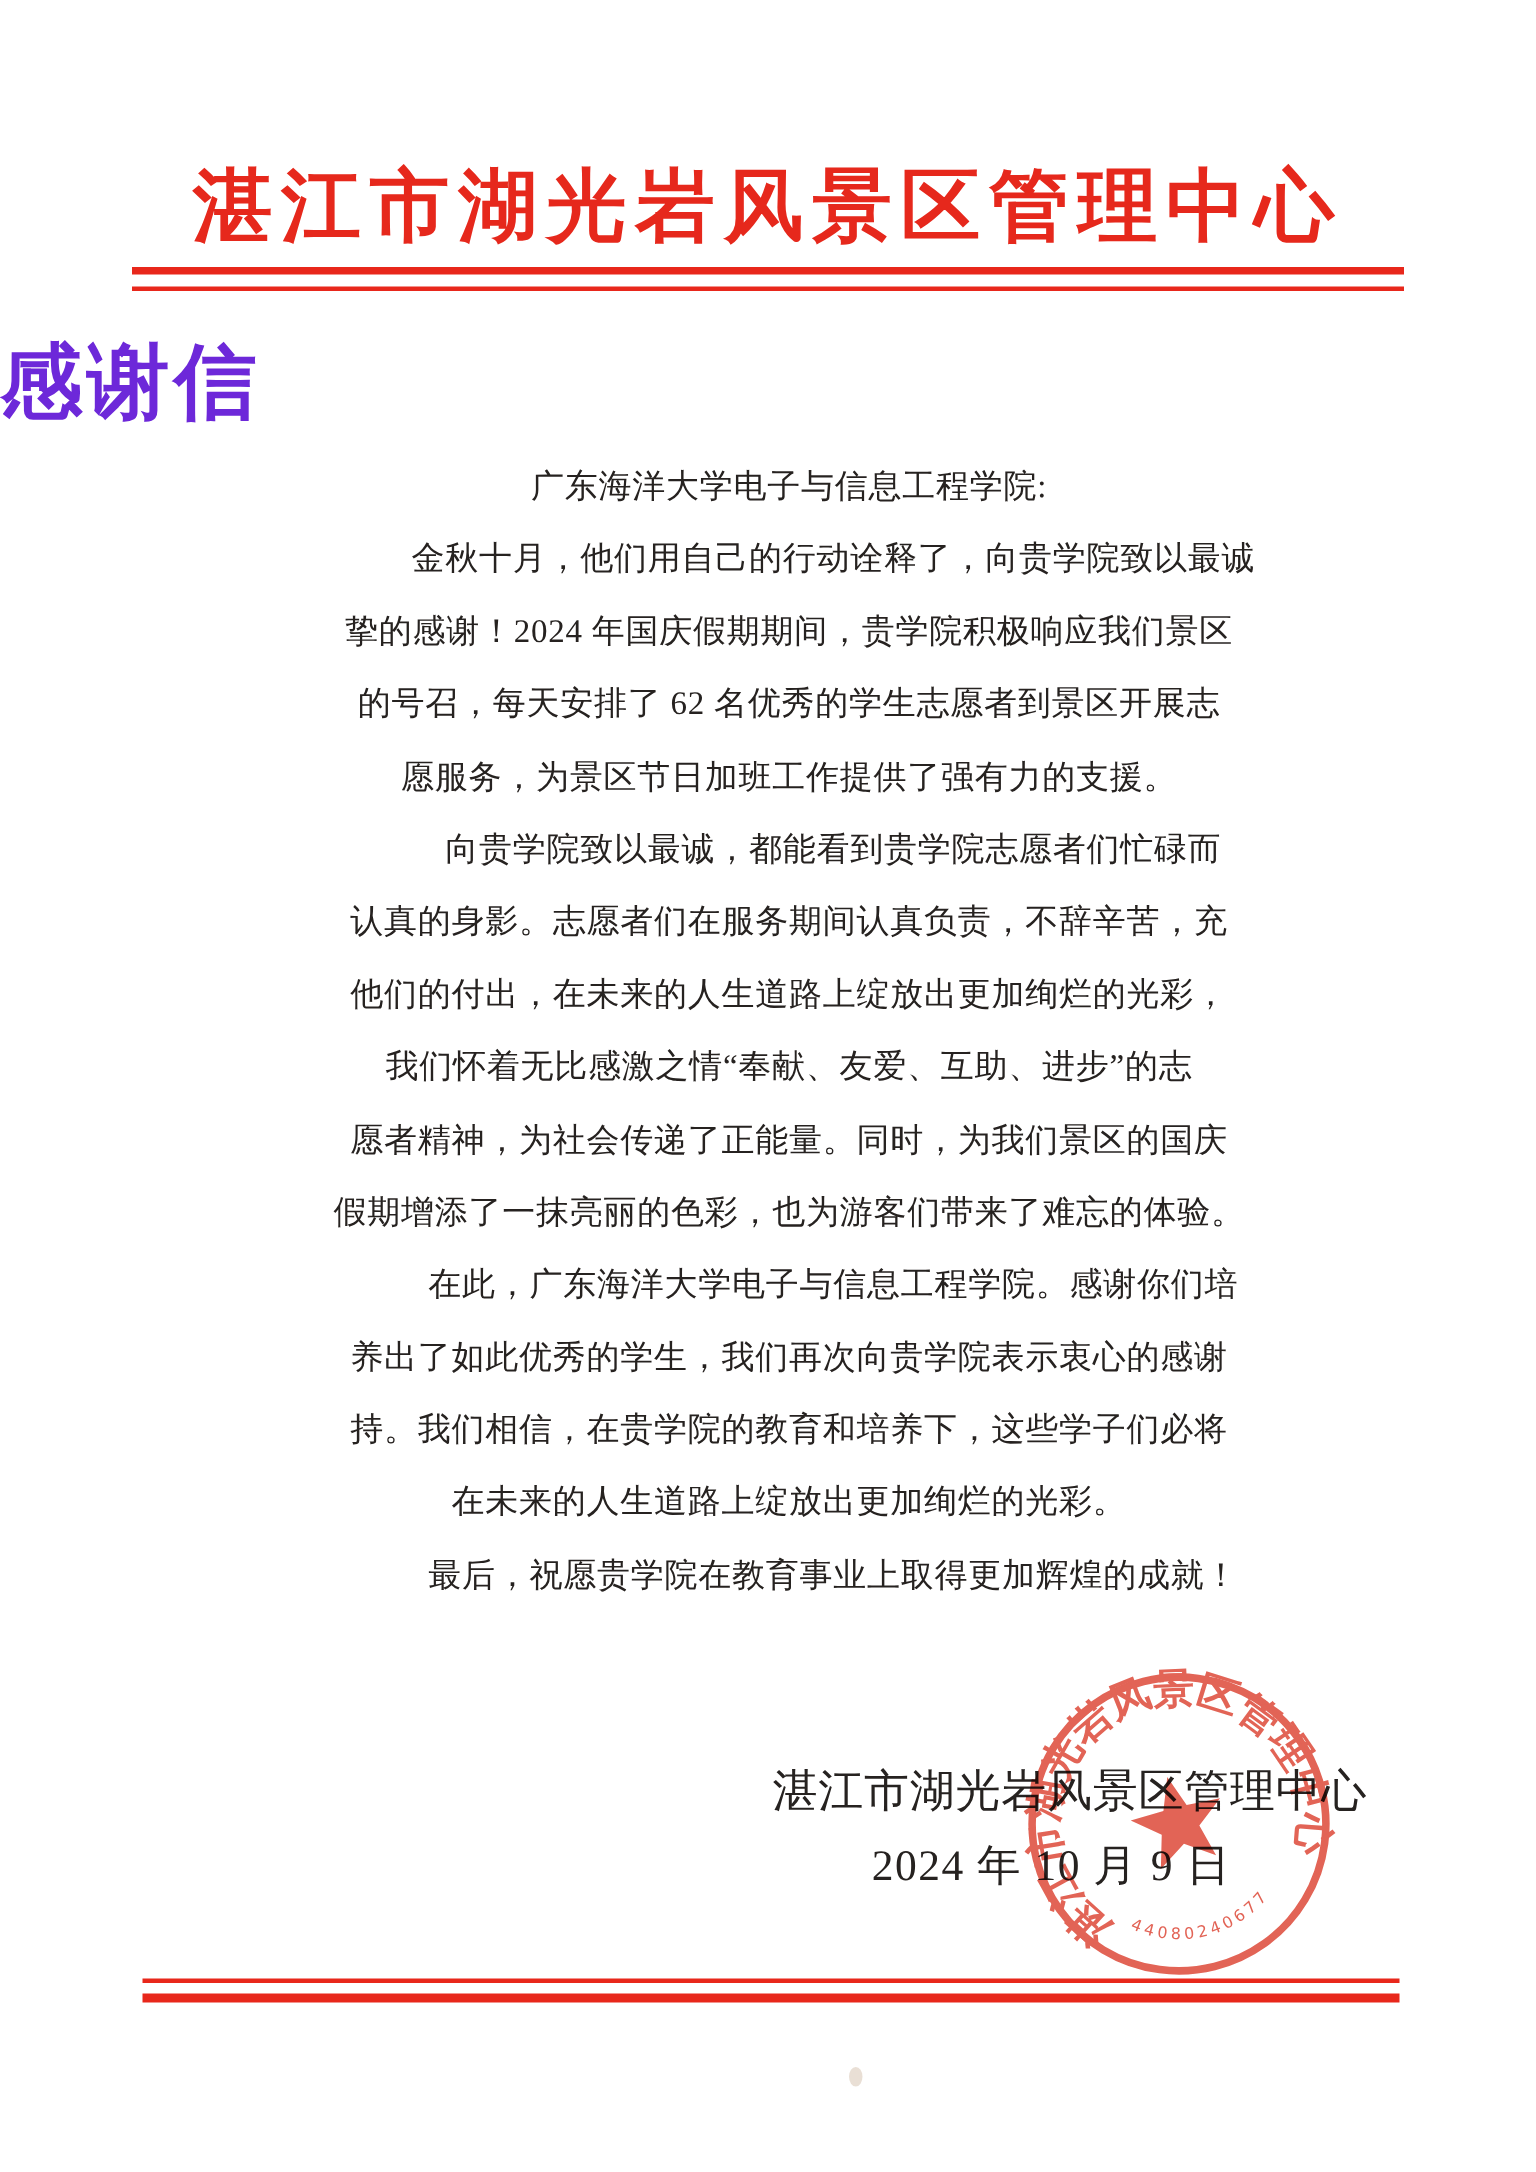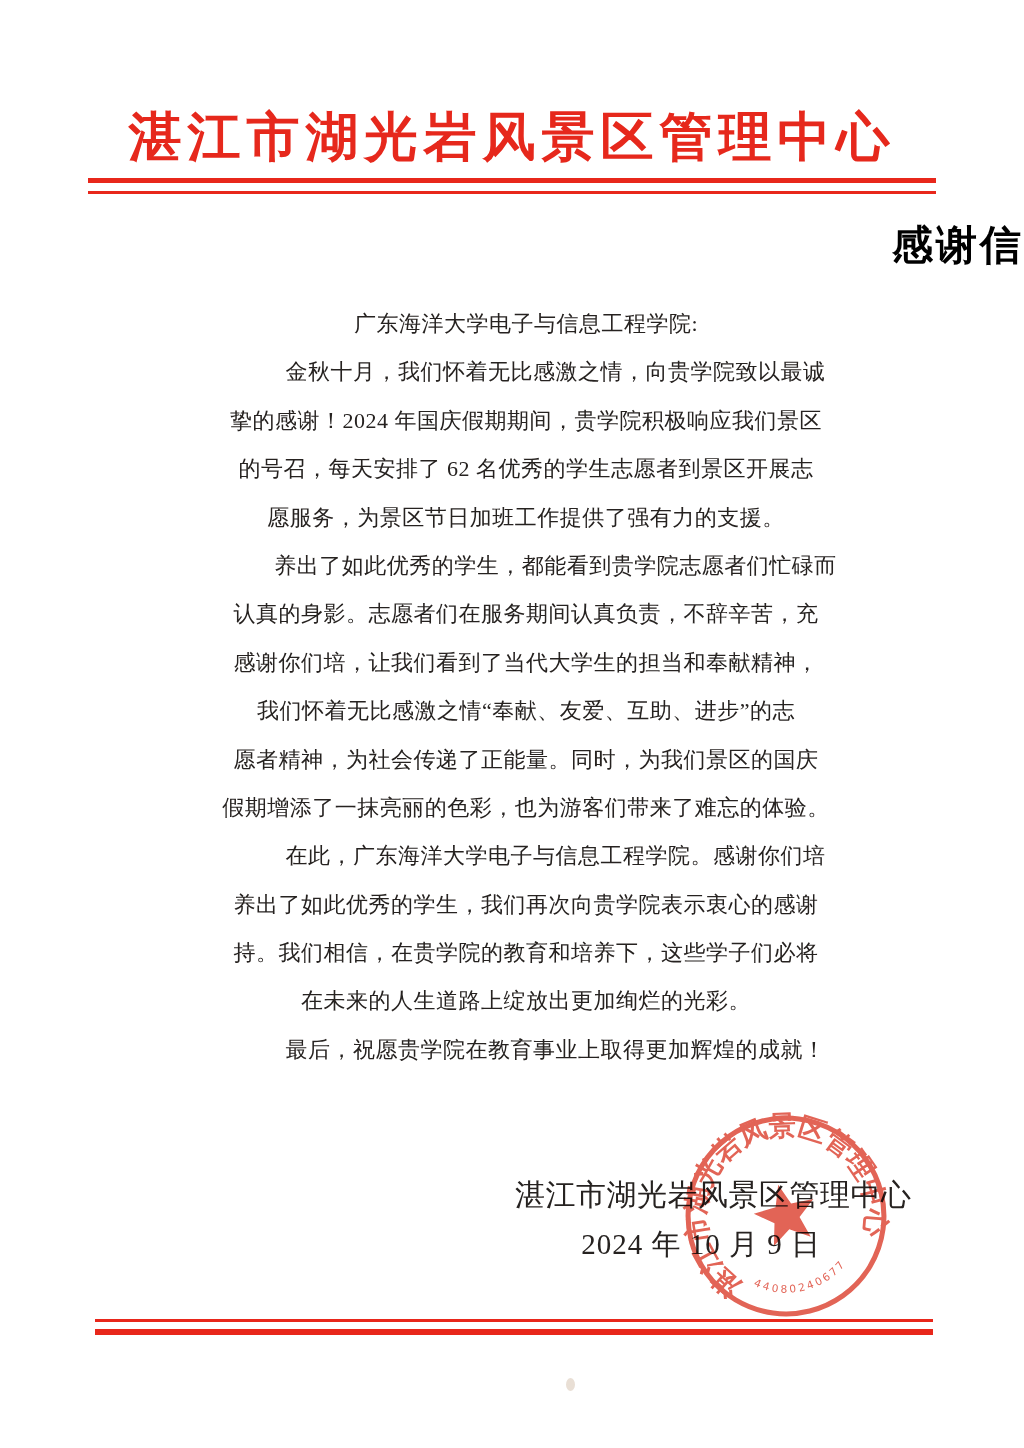--- a/index.html
+++ b/index.html
@@ -21,21 +21,21 @@
   }
   
   .rule { position: absolute; background: #e8271b; }
   .rule-top-thick { left: 88px;  top: 178px;  width: 848px; height: 5px; }
   .rule-top-thin  { left: 88px;  top: 191px;  width: 848px; height: 3px; }
   .rule-bot-thin  { left: 95px;  top: 1319px; width: 838px; height: 3px; }
   .rule-bot-thick { left: 95px;  top: 1329px; width: 838px; height: 6px; }
   
   .doc-title {
     position: absolute; left: 0; top: 218px; width: 1024px;
-    text-align: right; font-size: 41px; font-weight: bold; color: #000000;
+    text-align: left; font-size: 55px; font-weight: bold; color: #6d28d9;
     letter-spacing: 3px;
   }
   
   .letter-body {
     position: absolute; left: 162px; top: 300px; width: 728px;
     font-size: 22px; color: #262220; letter-spacing: 0.5px; text-align: center;
   }
   .letter-body .line { height: 48.4px; line-height: 48.4px; white-space: nowrap; }
   .letter-body .line.indent { text-indent: 59px; }
   
@@ -66,27 +66,27 @@
 
   <div class="header-title">湛江市湖光岩风景区管理中心</div>
 
   <div class="rule rule-top-thick"></div>
   <div class="rule rule-top-thin"></div>
 
   <div class="doc-title">感谢信</div>
 
   <div class="letter-body">
       <div class="line">广东海洋大学电子与信息工程学院:</div>
-      <div class="line indent">金秋十月，我们怀着无比感激之情，向贵学院致以最诚</div>
+      <div class="line indent">金秋十月，他们用自己的行动诠释了，向贵学院致以最诚</div>
       <div class="line">挚的感谢！2024 年国庆假期期间，贵学院积极响应我们景区</div>
       <div class="line">的号召，每天安排了 62 名优秀的学生志愿者到景区开展志</div>
       <div class="line">愿服务，为景区节日加班工作提供了强有力的支援。</div>
-      <div class="line indent">养出了如此优秀的学生，都能看到贵学院志愿者们忙碌而</div>
+      <div class="line indent">向贵学院致以最诚，都能看到贵学院志愿者们忙碌而</div>
       <div class="line">认真的身影。志愿者们在服务期间认真负责，不辞辛苦，充</div>
-      <div class="line">感谢你们培，让我们看到了当代大学生的担当和奉献精神，</div>
+      <div class="line">他们的付出，在未来的人生道路上绽放出更加绚烂的光彩，</div>
       <div class="line">我们怀着无比感激之情“奉献、友爱、互助、进步”的志</div>
       <div class="line">愿者精神，为社会传递了正能量。同时，为我们景区的国庆</div>
       <div class="line">假期增添了一抹亮丽的色彩，也为游客们带来了难忘的体验。</div>
       <div class="line indent">在此，广东海洋大学电子与信息工程学院。感谢你们培</div>
       <div class="line">养出了如此优秀的学生，我们再次向贵学院表示衷心的感谢</div>
       <div class="line">持。我们相信，在贵学院的教育和培养下，这些学子们必将</div>
       <div class="line">在未来的人生道路上绽放出更加绚烂的光彩。</div>
       <div class="line indent">最后，祝愿贵学院在教育事业上取得更加辉煌的成就！</div>
     </div>
 

